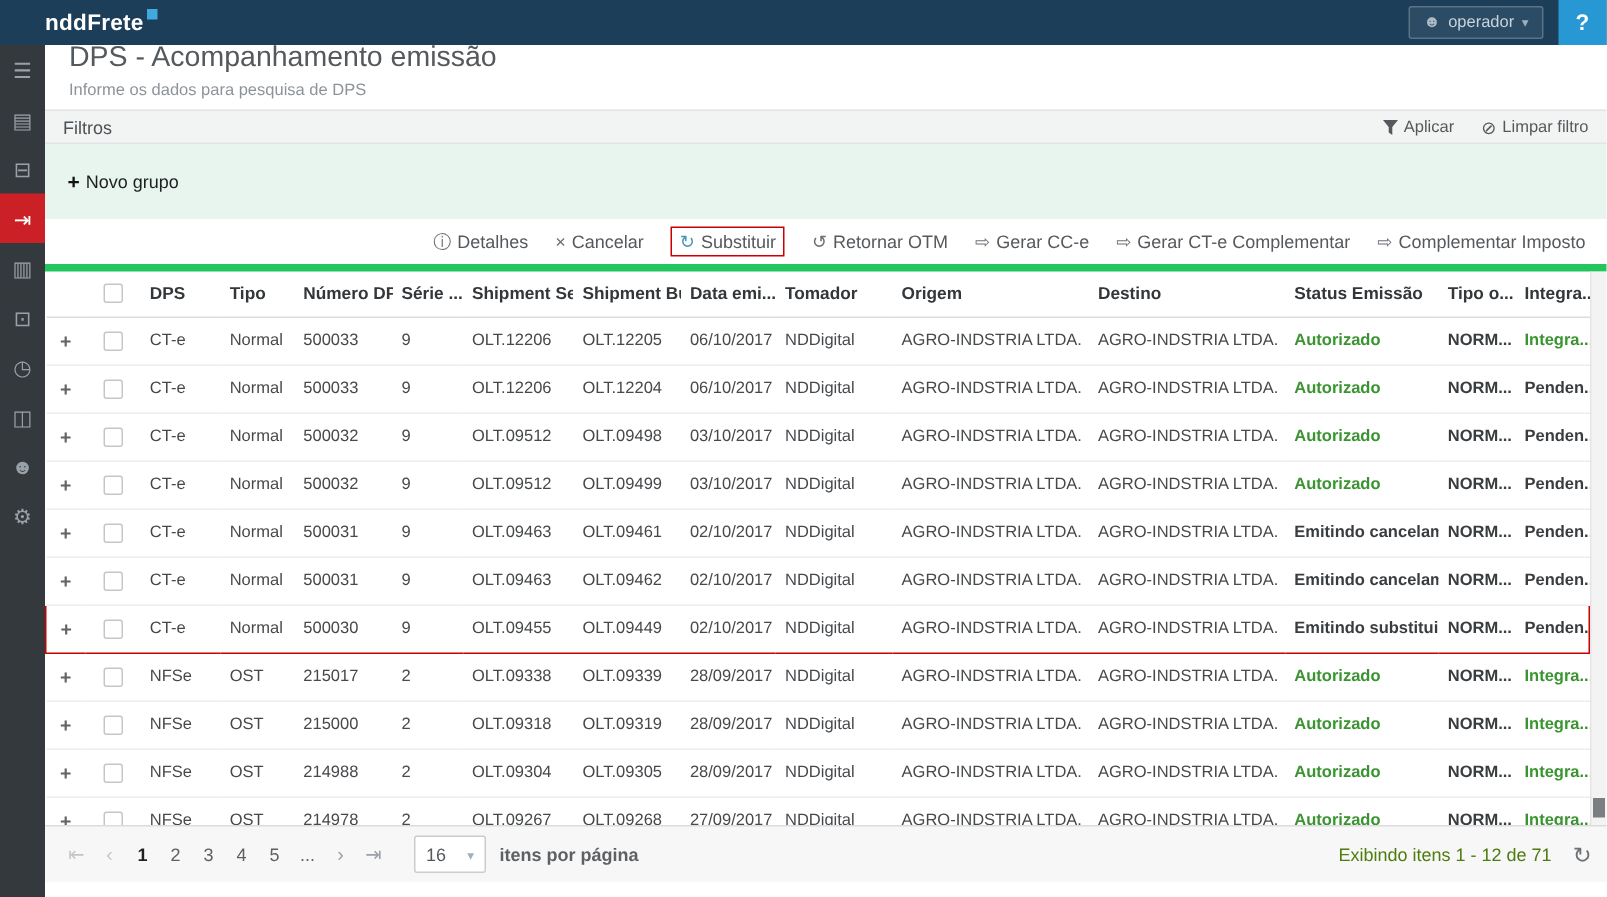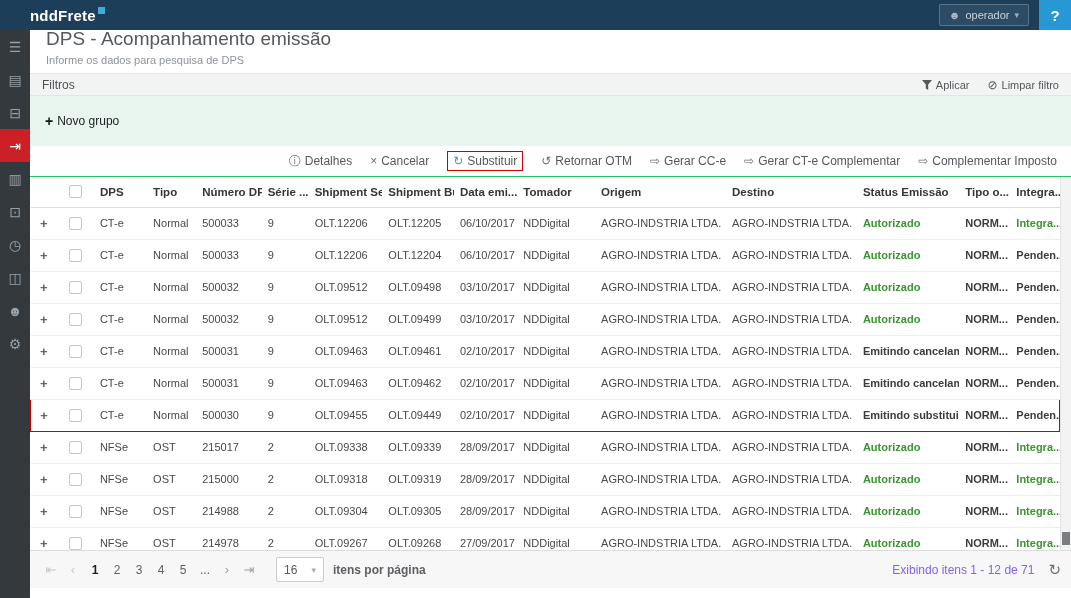--- a/index.html
+++ b/index.html
@@ -51,21 +51,21 @@
 
   .toolbar { height:30px; display:flex; align-items:center; justify-content:flex-end;
     gap:18px; padding:0 14px; flex:0 0 auto; }
   .tool { display:flex; align-items:center; gap:4px; font-size:12px; color:#55595d;
     cursor:pointer; text-decoration:none; white-space:nowrap; }
   .tool-ic { font-size:12px; color:#6c7176; }
   .tool.highlight { border:1px solid #cc0000; padding:2px 5px; }
   .tool.highlight .tool-ic { color:#4a97b5; }
 
   
-  .grid { flex:1 1 auto; overflow:hidden; position:relative; border-top:1px solid #22c55e; }
+  .grid { flex:1 1 auto; overflow:hidden; position:relative; border-top:5px solid #22c55e; }
   table { width:calc(100% - 11px); border-collapse:collapse; table-layout:fixed; }
   th, td { font-size:11px; color:#46494c; text-align:left; padding:0 6px; height:32px;
     white-space:nowrap; overflow:hidden; border-bottom:1px solid #ededed; }
   thead th { font-weight:bold; color:#33373a; height:30px; border-bottom:1px solid #dcdcdc;
     cursor:pointer; font-size:11.5px; }
   .c-expand { text-align:center; }
   .c-check { text-align:center; }
   .checkbox { width:13px; height:13px; border:1px solid #c3c7ca; background:#fff;
     display:inline-block; border-radius:2px; vertical-align:middle; cursor:pointer; }
   .expand { color:#5f6468; font-size:13px; font-weight:bold; cursor:pointer; }
@@ -86,21 +86,21 @@
     justify-content:center; color:#5d6165; cursor:pointer; text-decoration:none; font-size:12px; }
   .page-btn.nav { color:#9aa0a5; font-size:13px; }
   .page-btn.disabled { color:#c3c7ca; }
   .page-btn.current { color:#1e2124; font-weight:bold; }
   .pages { display:flex; align-items:center; }
   .page-size { border:1px solid #ccc; background:#fff; border-radius:2px; width:48px;
     height:25px; display:flex; align-items:center; justify-content:space-between;
     padding:0 7px; margin:0 9px 0 16px; color:#55595d; cursor:pointer; }
   .per-page { color:#5d6165;font-weight:bold; }
   .footer-right { margin-left:auto; display:flex; align-items:center; gap:14px; }
-  .summary { color:#8b5cf6; }
+  .summary { color:#4d7c0f; }
   .refresh { color:#6c7176; font-size:15px; cursor:pointer; text-decoration:none; }
 </style>
 </head>
 <body>
 
 <div class="app-header">
   <div class="brand">
     <span>nddFrete</span><span class="brand-flag"></span>
   </div>
   <div class="header-right">

